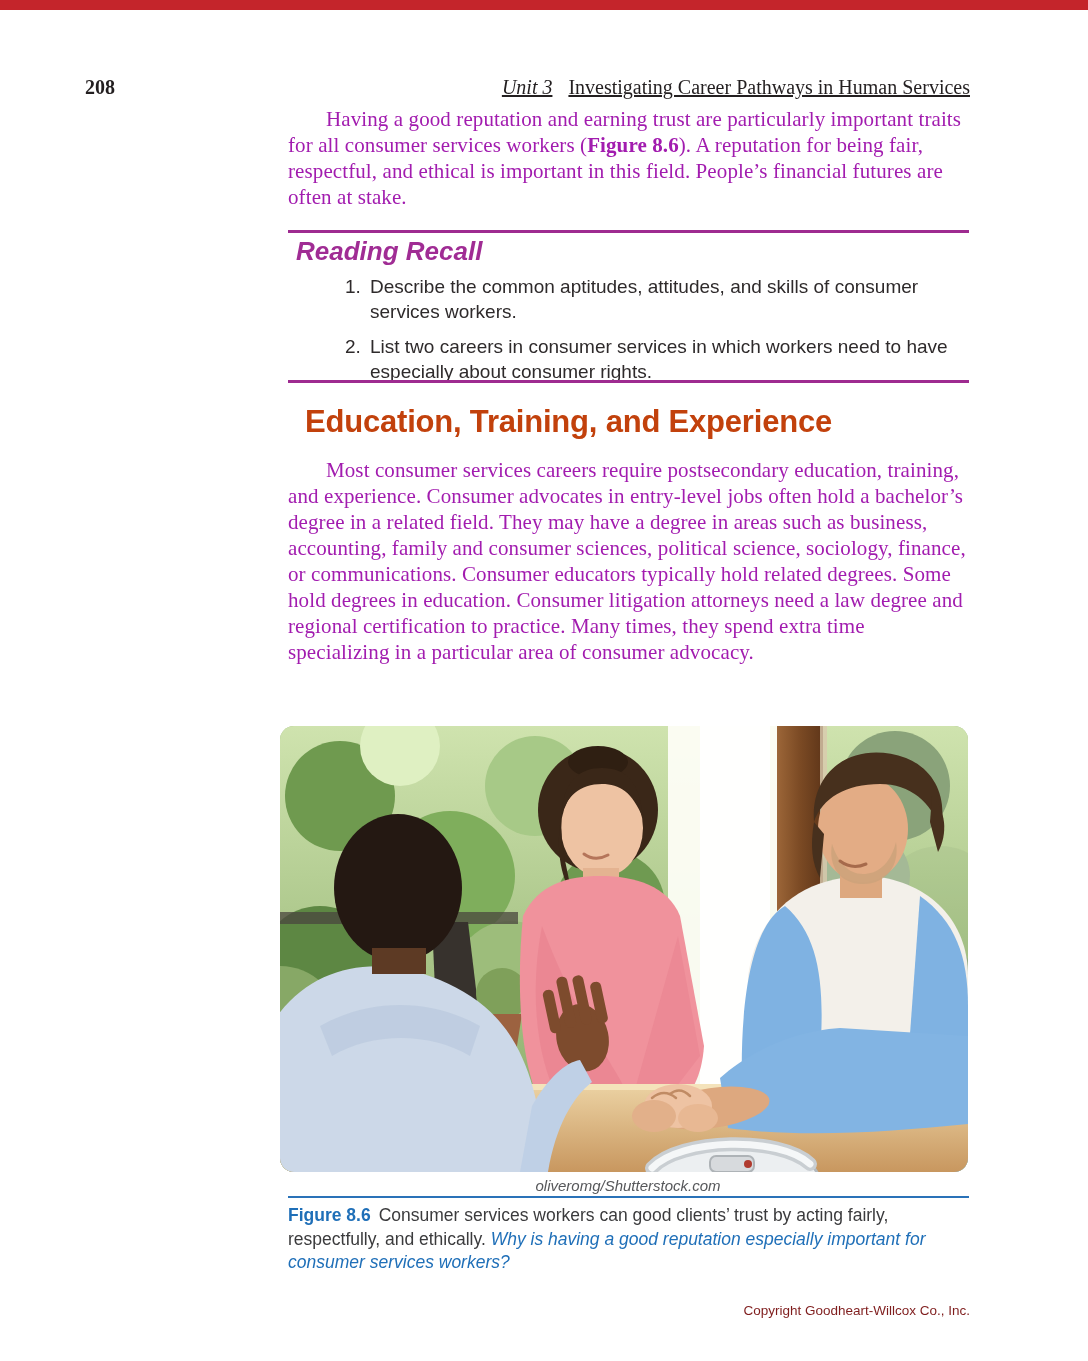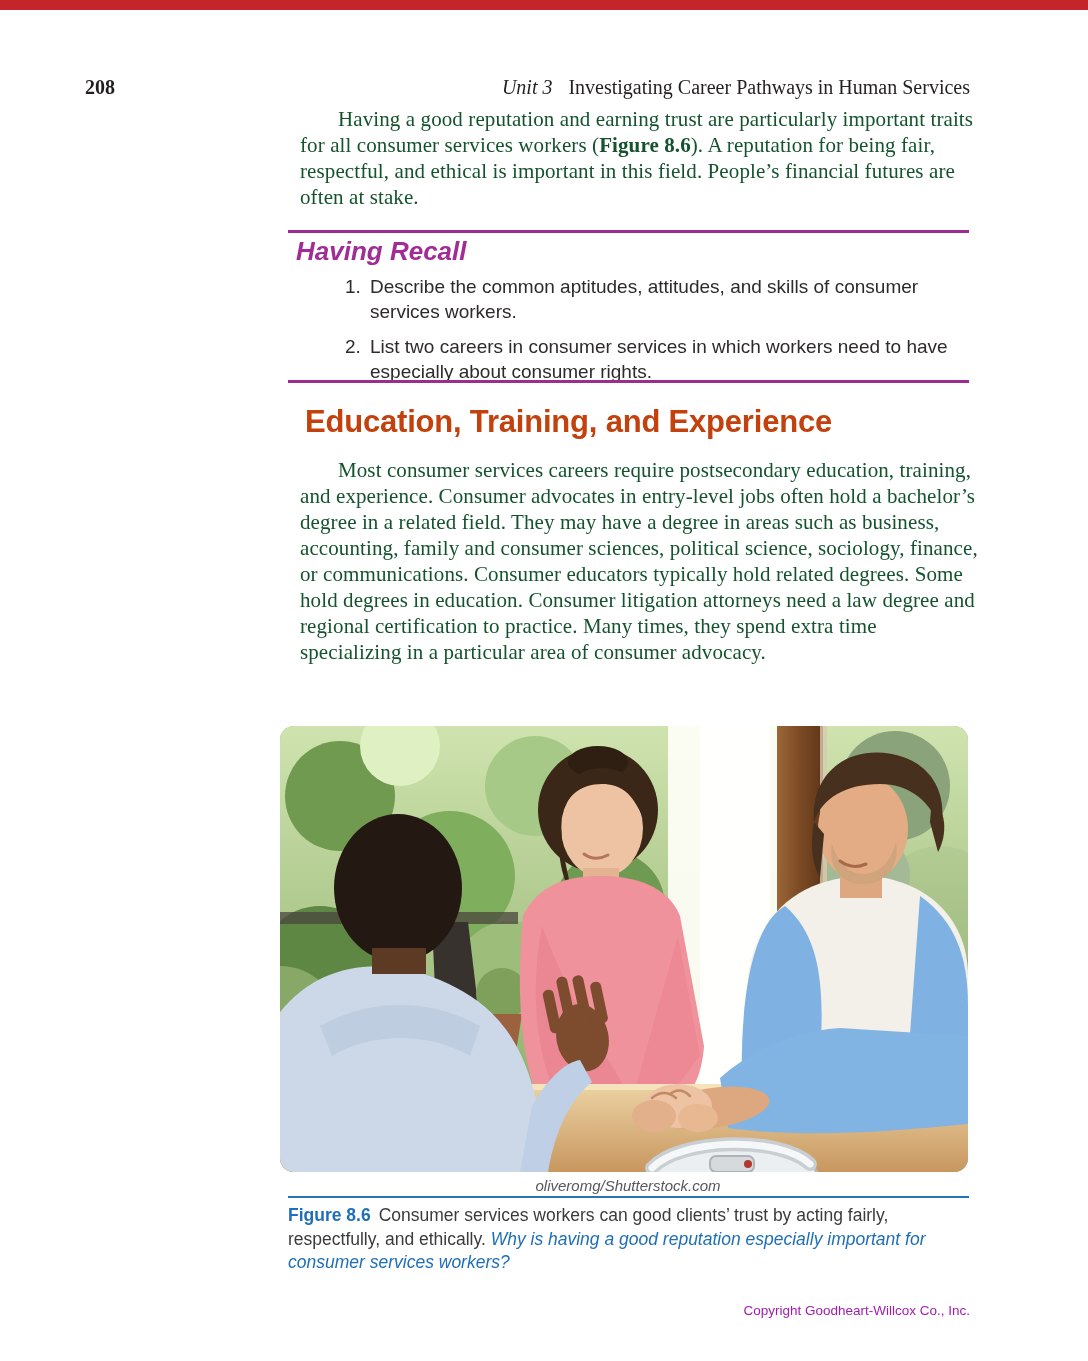--- a/index.html
+++ b/index.html
@@ -9,28 +9,28 @@
     background:#ffffff; font-family:"Liberation Serif", serif; overflow:hidden;
   }
   .topbar { position:absolute; top:0; left:0; width:1088px; height:10px; background:#c4252b; }
 
   .header-row {
     position:absolute; top:44px; left:85px; width:885px;
     display:flex; justify-content:space-between; align-items:baseline;
     font-size:20px; color:#231f20;
   }
   .page-number { font-weight:bold;margin-top:32px; }
-  .running-head { text-align:right; }
+  .running-head { text-align:right;text-decoration:underline; }
   .running-head .unit { font-style:italic; margin-right:16px; }
 
   .col { position:absolute; left:288px; width:681px; }
 
   .body-para {
-    font-size:21px; line-height:26px; color:#14532d;
-    text-indent:38px; letter-spacing:0.1px;margin-left:12px;
+    font-size:21px; line-height:26px; color:#a21caf;
+    text-indent:38px; letter-spacing:0.1px;
   }
   .rule-purple { position:absolute; left:288px; width:681px; height:0; border-top:3px solid #9e2b90; }
 
   .rr-title {
     position:absolute; left:296px; top:236px;
     font-family:"Liberation Sans", sans-serif; font-weight:bold; font-style:italic;
     font-size:26px; color:#a02c94;
   }
   .rr-list {
     position:absolute; left:288px; top:274px; width:670px;
@@ -59,40 +59,40 @@
   .caption-rule { position:absolute; left:288px; top:1196px; width:681px; height:0; border-top:2.5px solid #2a72b8; }
   .caption {
     position:absolute; left:288px; top:1204px; width:690px;
     font-family:"Liberation Sans", sans-serif; font-size:17.5px; line-height:23.5px; color:#3b3b3d;
   }
   .cap-label { font-weight:bold; color:#1f6fb8; margin-right:8px; }
   .cap-question { font-style:italic; color:#1f6fb8; }
 
   .copyright {
     position:absolute; right:118px; top:1303px;
-    font-family:"Liberation Sans", sans-serif; font-size:13.5px; color:#a21caf;
+    font-family:"Liberation Sans", sans-serif; font-size:13.5px; color:#7f1d1d;
   }
 </style>
 </head>
 <body>
 
 <div class="page">
 
   <div class="topbar"></div>
 
   <div class="header-row">
     <span class="page-number">208</span>
     <span class="running-head"><span class="unit">Unit 3</span><span>Investigating Career Pathways in Human Services</span></span>
   </div>
 
   <div class="col body-para" style="top:106px;"><span>Having a good reputation and earning trust are particularly important traits for all consumer services workers (</span><b>Figure 8.6</b><span>). A reputation for being fair, respectful, and ethical is important in this field. People’s financial futures are often at stake.</span></div>
 
   <div class="rule-purple" style="top:230px;"></div>
 
-  <div class="rr-title">Having Recall</div>
+  <div class="rr-title">Reading Recall</div>
 
   <ol class="rr-list">
     <li>Describe the common aptitudes, attitudes, and skills of consumer services workers.</li>
     <li>List two careers in consumer services in which workers need to have especially about consumer rights.</li>
   </ol>
 
   <div class="rule-purple" style="top:380px;"></div>
 
   <h1 class="section-heading" style="margin:0;">Education, Training, and Experience</h1>
 

